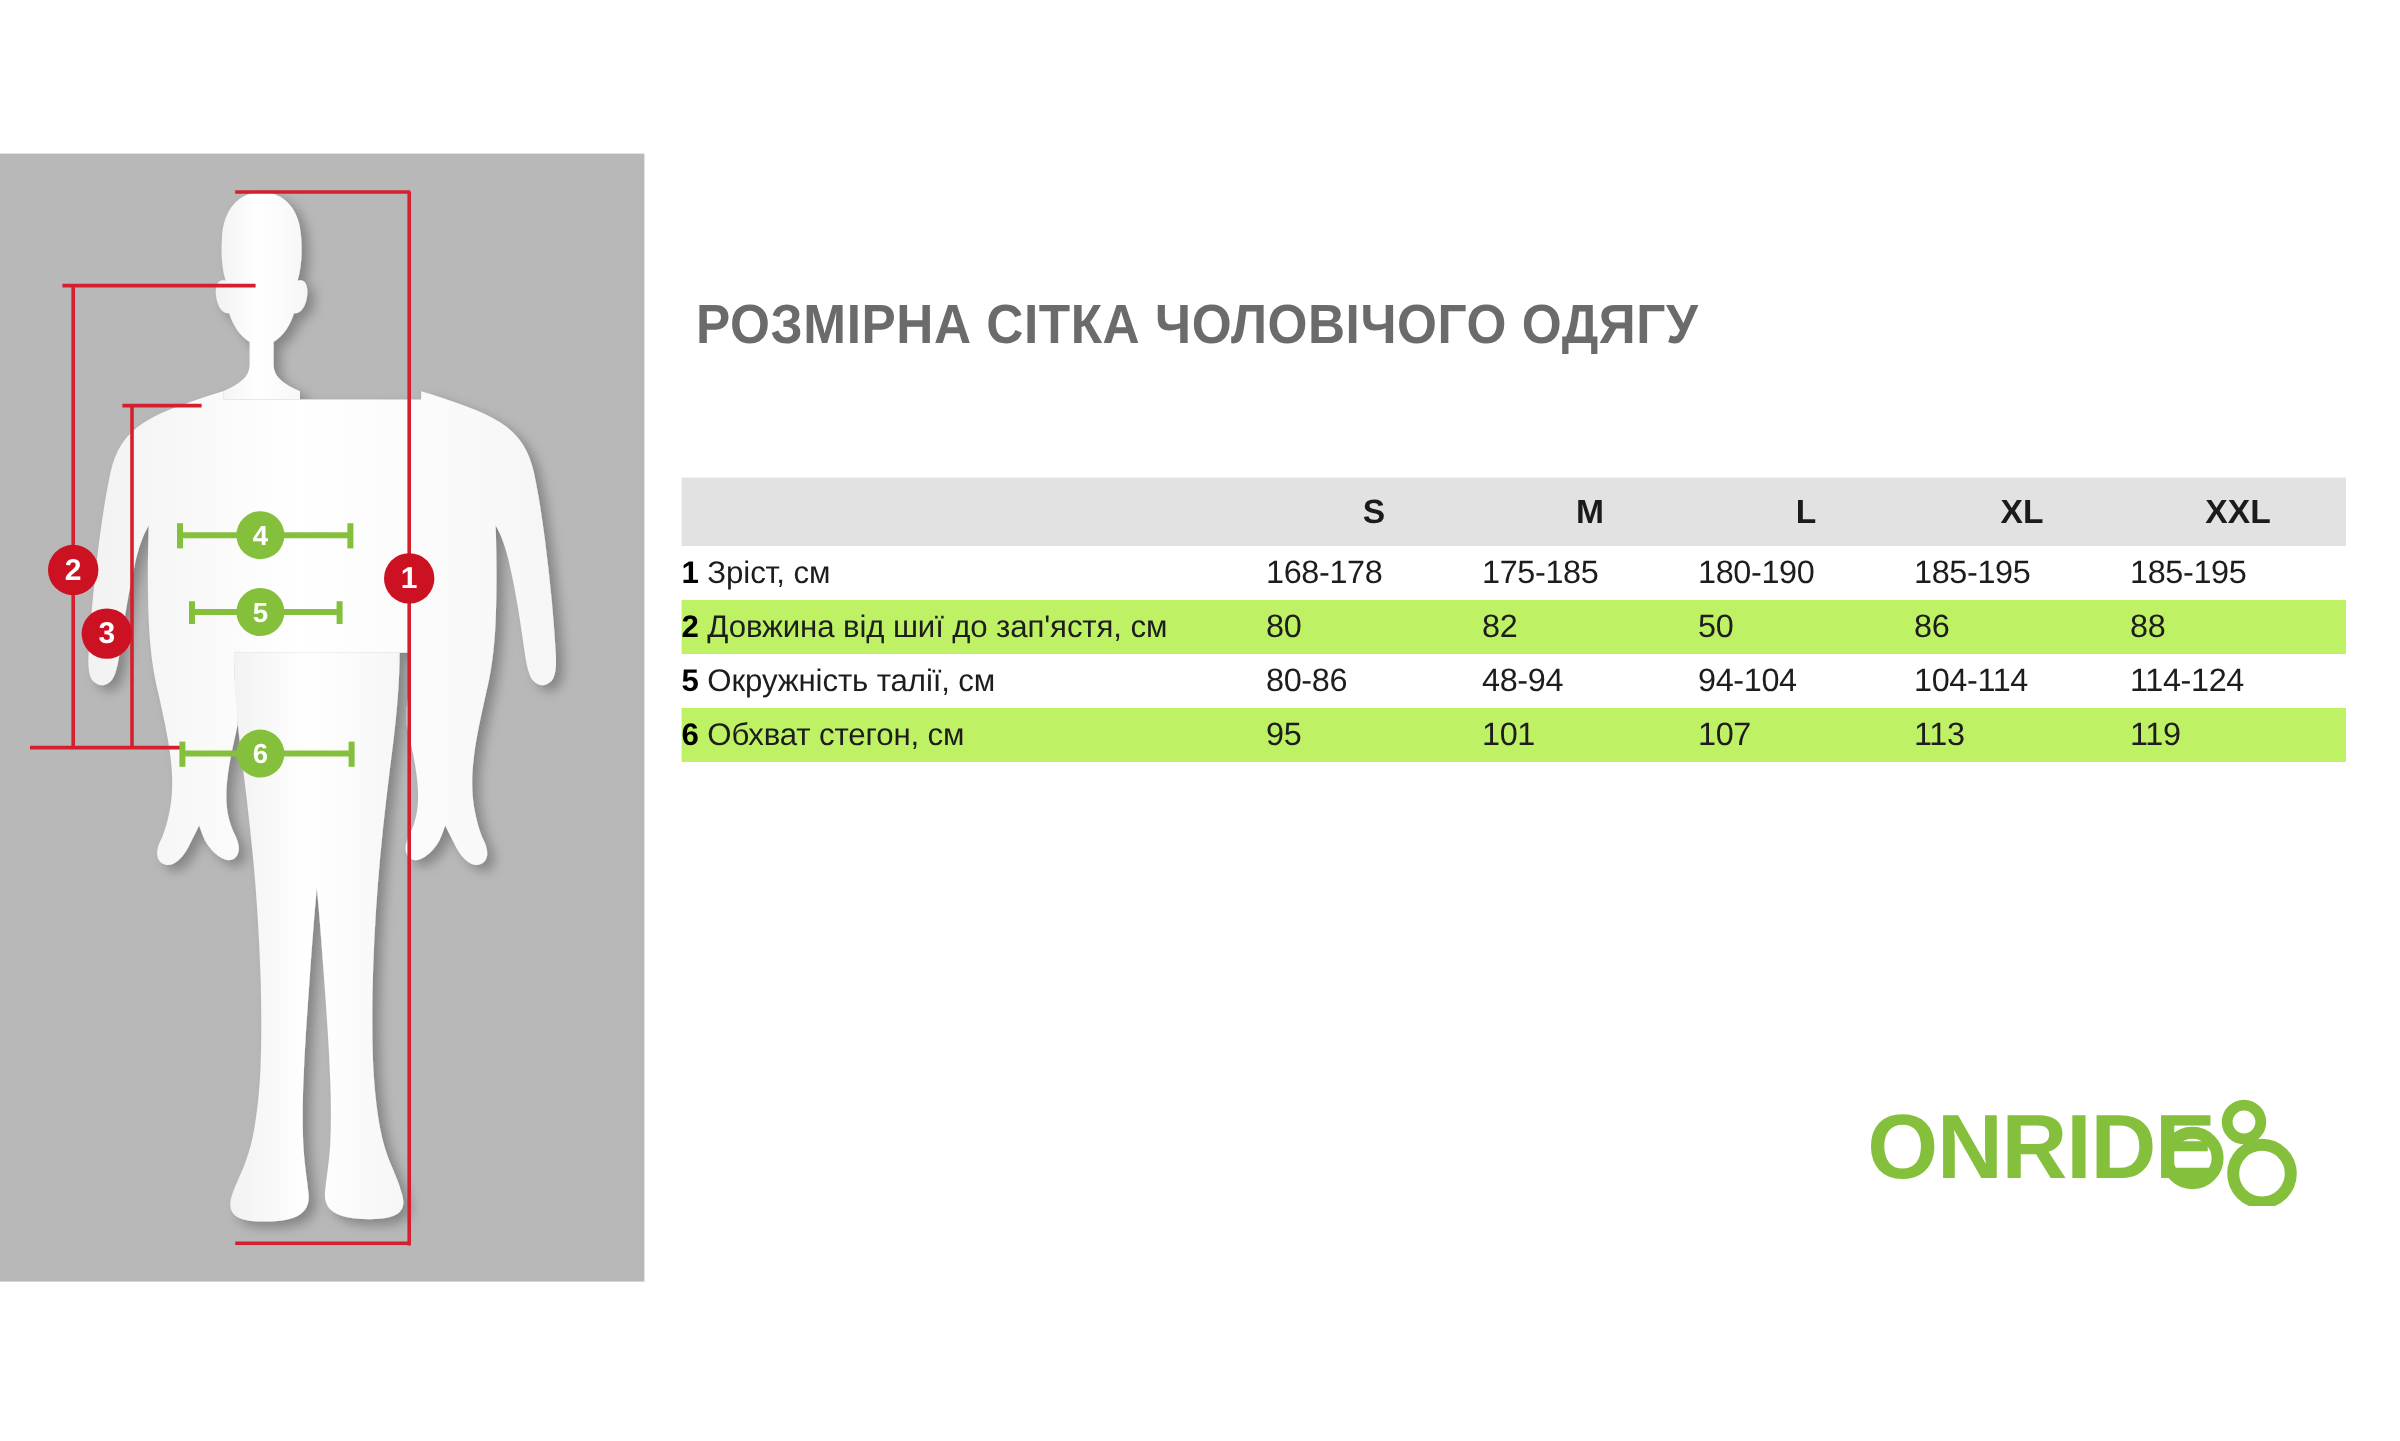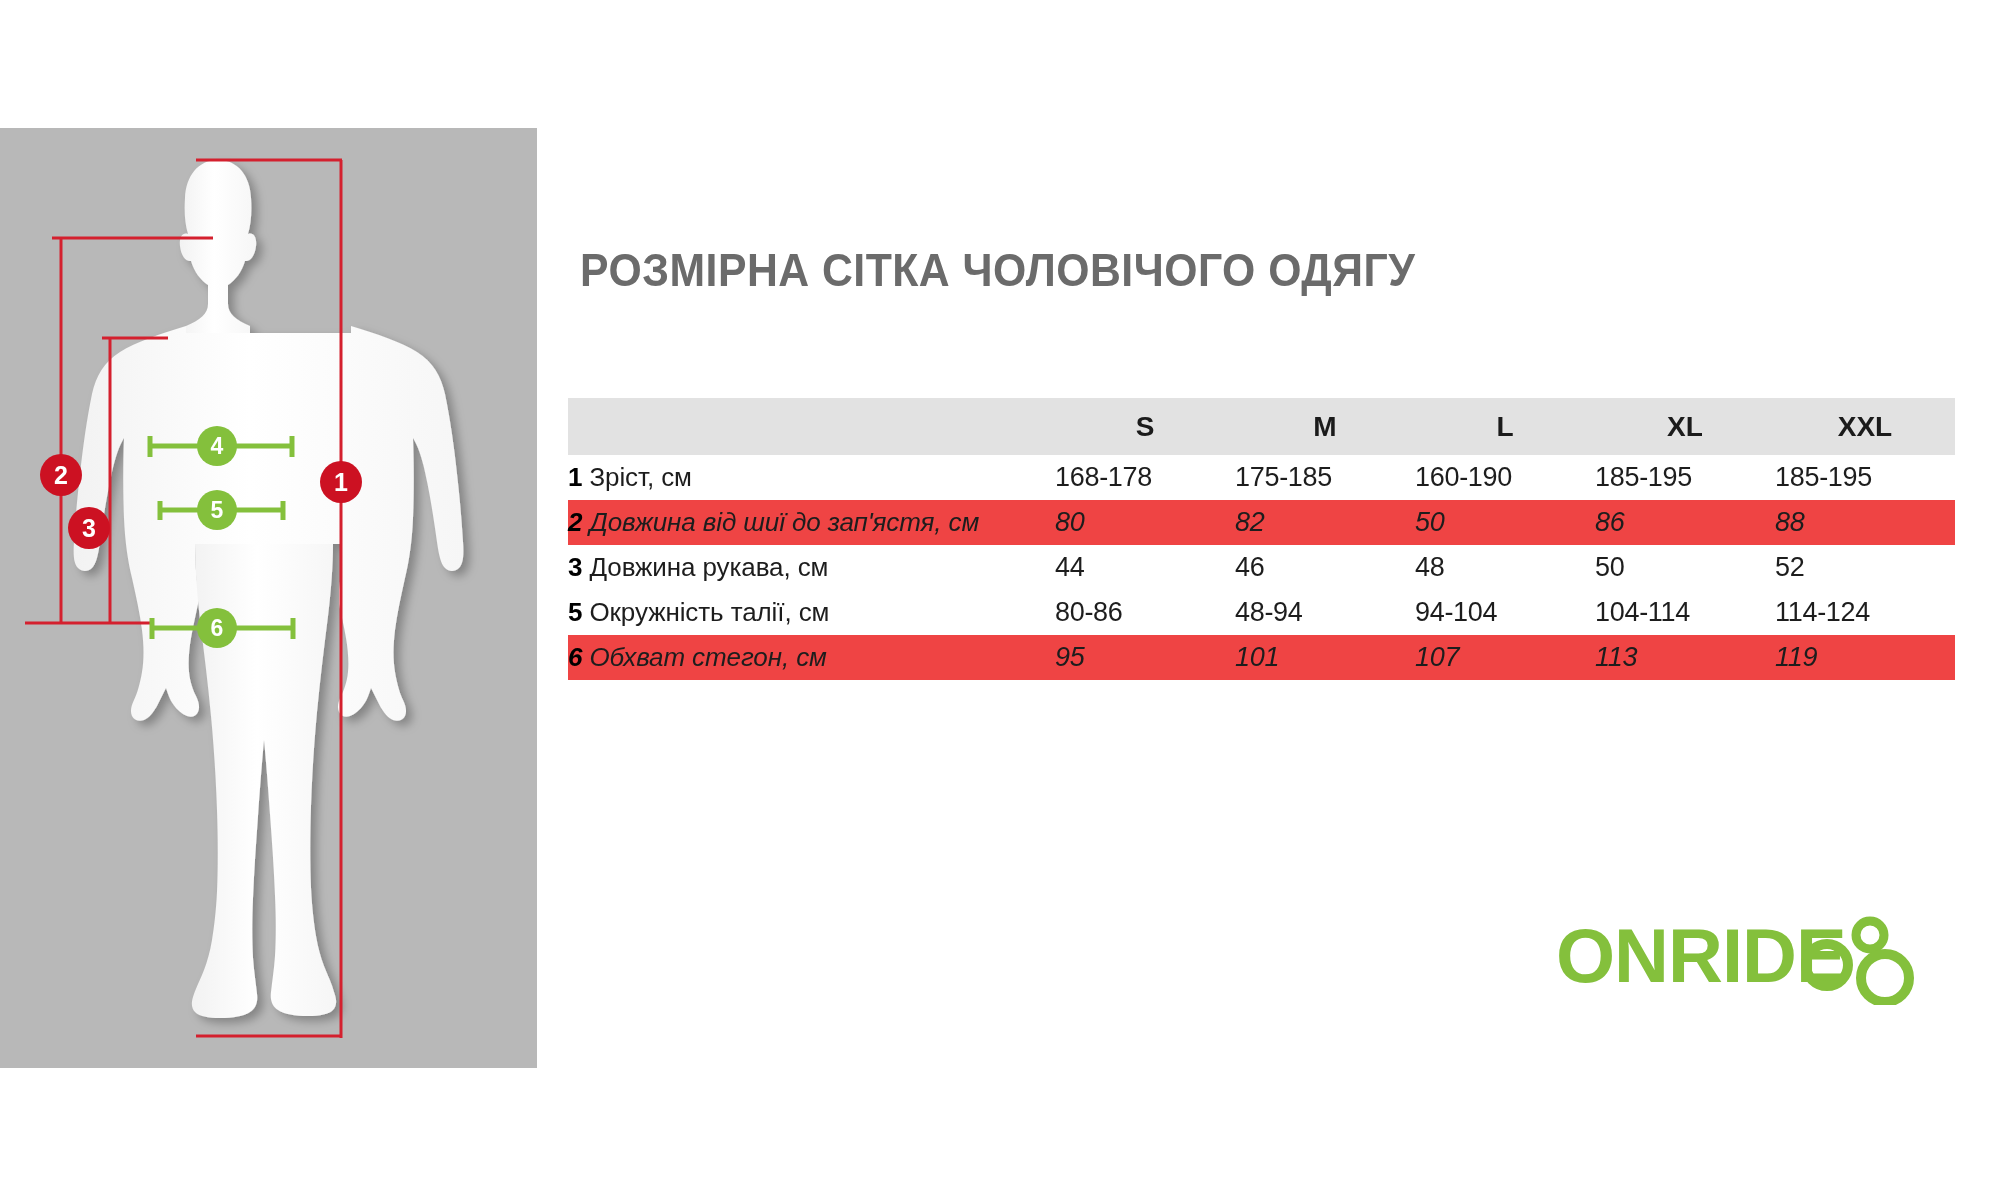--- a/index.html
+++ b/index.html
@@ -101,21 +101,21 @@
     font-size: 28px;
     font-weight: bold;
     color: #1b1b1b;
     text-align: center;
     vertical-align: middle;
   }
   .size-table thead th.c-label-head { background: #e2e2e2; }
 
   .size-table tbody tr { height: 45px; }
   .size-table tbody tr.odd  td { background: #ffffff; }
-  .size-table tbody tr.even td { background: #ef4444; font-style: italic; }
+  .size-table tbody tr.even td { background: #bef264; }
 
   .size-table tbody td {
     vertical-align: middle;
   }
 
   .cell-label {
     text-align: left;
     padding-left: 6px;
     font-size: 26px;
     color: #1d1d1d;
@@ -350,39 +350,31 @@
         <th>L</th>
         <th>XL</th>
         <th>XXL</th>
       </tr>
     </thead>
     <tbody>
       <tr class="odd">
         <td class="cell-label"><span class="rownum">1</span><span class="rowtext">Зріст, см</span></td>
         <td class="cell-val">168-178</td>
         <td class="cell-val">175-185</td>
-        <td class="cell-val">160-190</td>
+        <td class="cell-val">180-190</td>
         <td class="cell-val">185-195</td>
         <td class="cell-val">185-195</td>
       </tr>
       <tr class="even">
         <td class="cell-label"><span class="rownum">2</span><span class="rowtext">Довжина від шиї до зап'ястя, см</span></td>
         <td class="cell-val">80</td>
         <td class="cell-val">82</td>
         <td class="cell-val">50</td>
         <td class="cell-val">86</td>
         <td class="cell-val">88</td>
-      </tr>
-      <tr class="odd">
-        <td class="cell-label"><span class="rownum">3</span><span class="rowtext">Довжина рукава, см</span></td>
-        <td class="cell-val">44</td>
-        <td class="cell-val">46</td>
-        <td class="cell-val">48</td>
-        <td class="cell-val">50</td>
-        <td class="cell-val">52</td>
       </tr>
       <tr class="odd">
         <td class="cell-label"><span class="rownum">5</span><span class="rowtext">Окружність талії, см</span></td>
         <td class="cell-val">80-86</td>
         <td class="cell-val">48-94</td>
         <td class="cell-val">94-104</td>
         <td class="cell-val">104-114</td>
         <td class="cell-val">114-124</td>
       </tr>
       <tr class="even">

